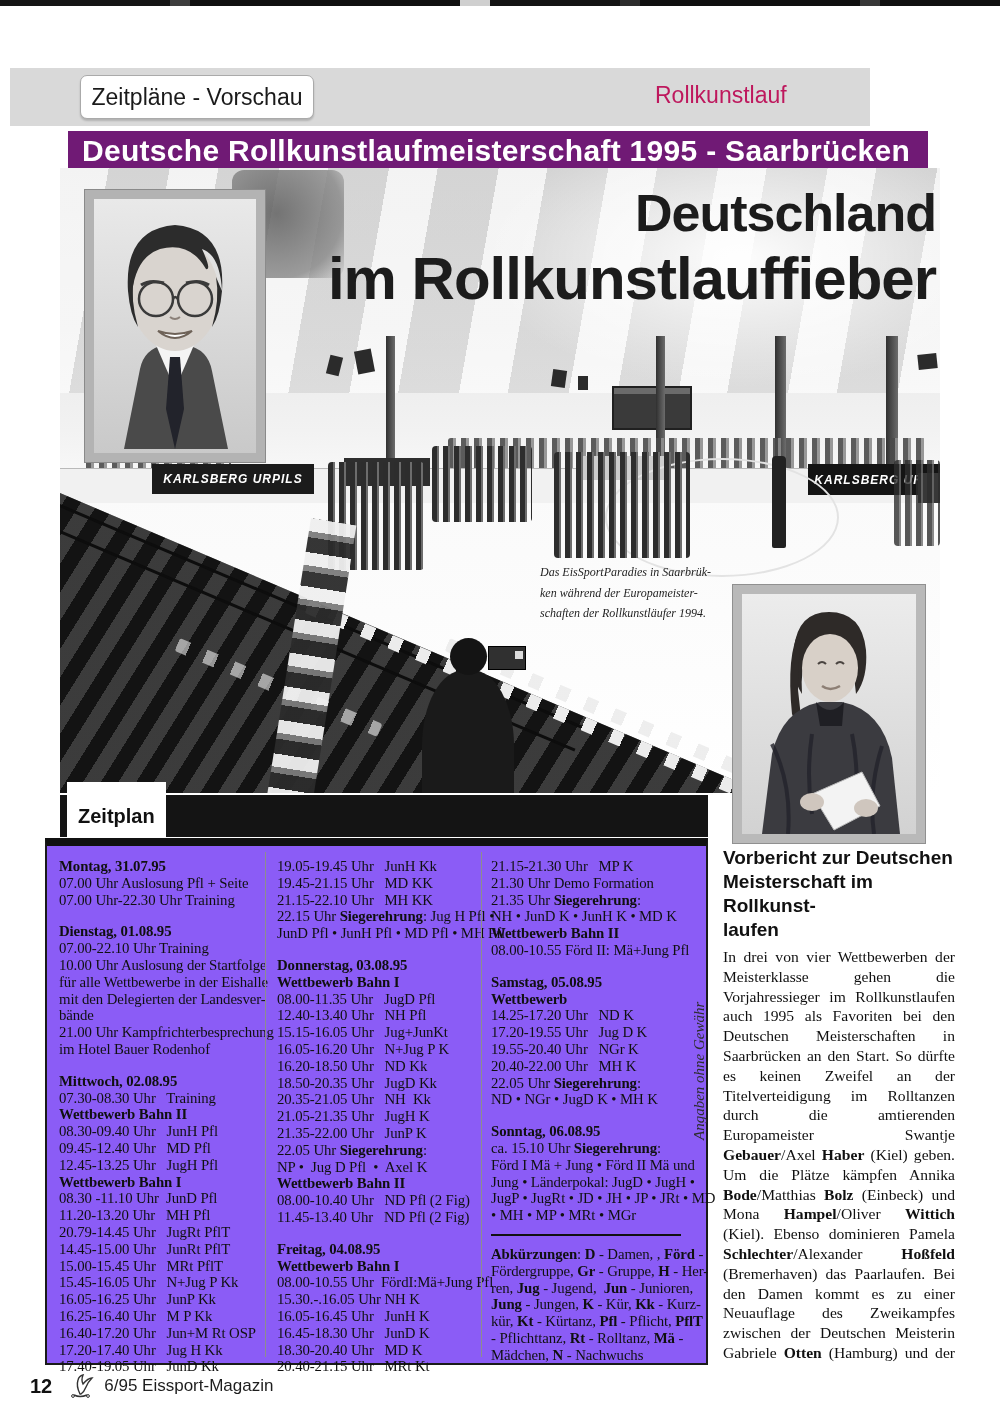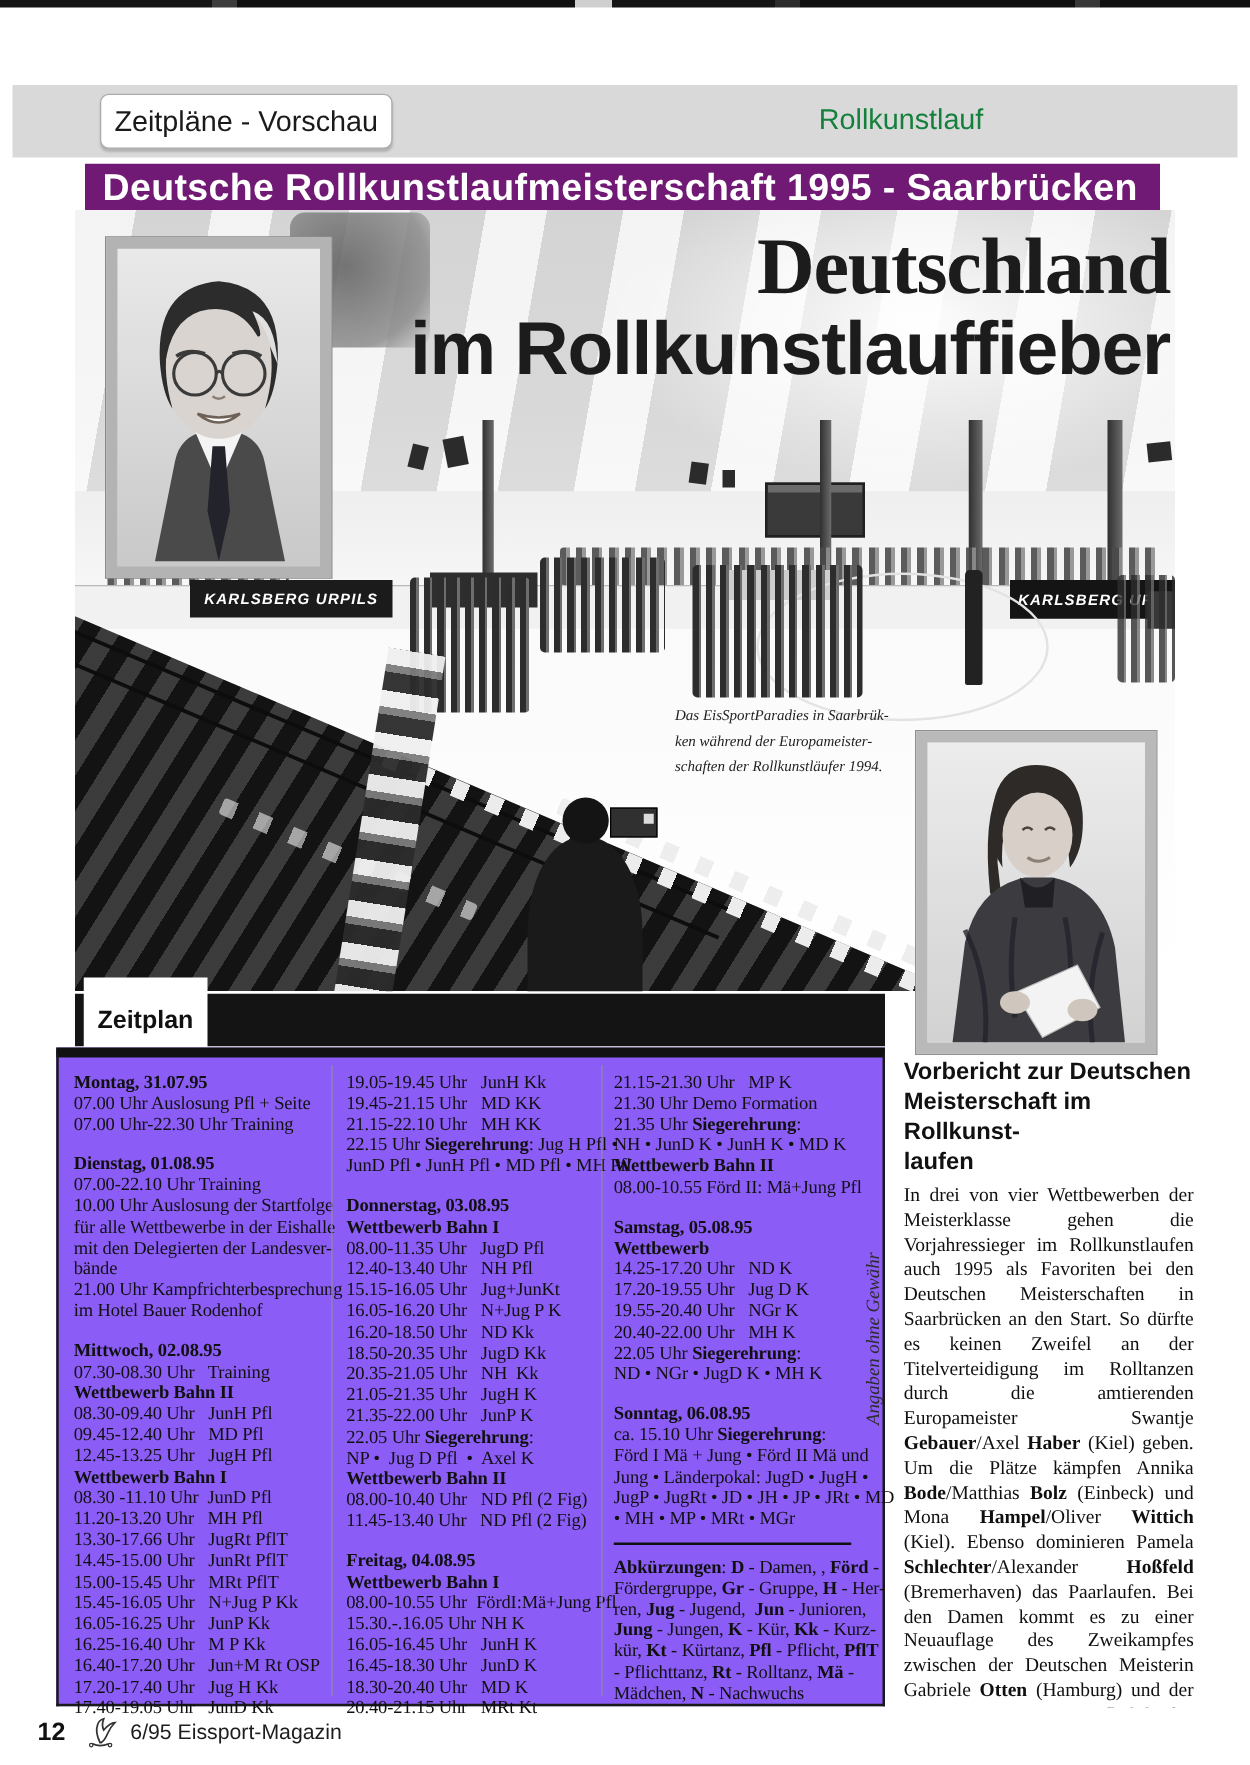--- a/index.html
+++ b/index.html
@@ -2,26 +2,26 @@
 <html><head>
 <meta charset="utf-8">
 <style>
   html,body{margin:0;padding:0;background:#fff;}
   .page{position:relative;width:1000px;height:1412px;background:#fff;overflow:hidden;
         font-family:"Liberation Sans",sans-serif;color:#111;}
   
   .topstrip{position:absolute;left:0;top:0;width:1000px;height:6px;
     background:linear-gradient(90deg,#151515 0 17%,#3d3d3d 17% 19%,#101010 19% 46%,#cfcfcf 46% 49%,#141414 49% 62%,#2c2c2c 62% 64%,#0f0f0f 64% 86%,#383838 86% 88%,#101010 88% 100%);}
   
-  .headbar{position:absolute;left:10px;top:68px;width:980px;height:58px;background:#d9d9d9;}
+  .headbar{position:absolute;left:10px;top:68px;width:860px;height:58px;background:#d9d9d9;}
   .tabbox{position:absolute;left:70px;top:7px;width:232px;height:42px;background:#fff;
     border:1px solid #aaa;border-radius:7px;box-shadow:0 2px 2px rgba(0,0,0,.18);
     display:flex;align-items:center;justify-content:center;}
   .tabbox span{font-size:23px;color:#1a1a1a;}
-  .rightlab{position:absolute;left:645px;top:14px;font-size:23px;color:#15803d;}
+  .rightlab{position:absolute;left:645px;top:14px;font-size:23px;color:#be185d;}
   
   .banner{position:absolute;left:68px;top:131px;width:860px;height:40px;background:#701a75;
     color:#fff;font-weight:bold;font-size:30px;line-height:40px;padding-left:14px;
     letter-spacing:.3px;box-sizing:border-box;}
   
   .photo{position:absolute;left:60px;top:168px;width:880px;height:625px;overflow:hidden;
     background:linear-gradient(180deg,#e2e2e2 0%,#e9e9e9 26%,#f2f2f2 42%,#fafafa 52%,#ffffff 100%);}
   .ceiling{position:absolute;left:0;top:0;width:100%;height:225px;opacity:.75;
     background:repeating-linear-gradient(100deg,rgba(255,255,255,.8) 0 48px,rgba(185,185,185,.45) 48px 108px);}
   .glow{position:absolute;right:-60px;top:-40px;width:520px;height:260px;border-radius:50%;
@@ -77,21 +77,21 @@
   .stairs{position:absolute;left:228px;top:352px;width:46px;height:290px;transform:rotate(9deg);opacity:.95;
     background:repeating-linear-gradient(180deg,#efefef 0 13px,#7c7c7c 13px 19px,#2b2b2b 19px 34px);}
   .cam-body{position:absolute;left:362px;top:502px;width:92px;height:130px;background:#1a1a1a;
     border-radius:46% 46% 6% 6% / 58% 58% 4% 4%;}
   .cam-head{position:absolute;left:390px;top:470px;width:37px;height:37px;background:#141414;border-radius:50%;}
   .cam-device{position:absolute;left:428px;top:478px;width:36px;height:22px;background:#303030;border:1px solid #000;}
   .cam-device::after{content:"";position:absolute;right:2px;top:4px;width:8px;height:8px;background:#dcdcdc;}
   
   .headline{position:absolute;left:0;top:14px;width:876px;text-align:right;
     font-weight:bold;color:#1c1c1c;letter-spacing:-1px;}
-  .headline .h1{font-size:64px;line-height:62px;font-family:Liberation Serif, serif;}
+  .headline .h1{font-size:52px;line-height:62px;}
   .headline .h2{font-size:60px;line-height:62px;margin-top:4px;}
   .caption{position:absolute;left:480px;top:394px;width:212px;}
   .caption .line{font-family:"Liberation Serif",serif;font-style:italic;font-size:12px;
     line-height:20.5px;color:#1e1e1e;white-space:pre;}
   
   .portrait-left{position:absolute;left:25px;top:22px;width:180px;height:272px;
     border:9px solid #b3b3b3;box-sizing:border-box;background:#ddd;box-shadow:0 0 0 1px #8a8a8a;}
   .portrait-right{position:absolute;left:733px;top:585px;width:192px;height:258px;
     border:9px solid #b9b9b9;box-sizing:border-box;background:#e6e6e6;box-shadow:0 0 0 1px #909090;z-index:6;}
   .portrait-left svg,.portrait-right svg{display:block;width:100%;height:100%;}
@@ -270,21 +270,21 @@
         <div class="gap"></div>
         <div class="line b"><span>Mittwoch, 02.08.95</span></div>
         <div class="line"><span>07.30-08.30 Uhr   Training</span></div>
         <div class="line b"><span>Wettbewerb Bahn II</span></div>
         <div class="line"><span>08.30-09.40 Uhr   JunH Pfl</span></div>
         <div class="line"><span>09.45-12.40 Uhr   MD Pfl</span></div>
         <div class="line"><span>12.45-13.25 Uhr   JugH Pfl</span></div>
         <div class="line b"><span>Wettbewerb Bahn I</span></div>
         <div class="line"><span>08.30 -11.10 Uhr  JunD Pfl</span></div>
         <div class="line"><span>11.20-13.20 Uhr   MH Pfl</span></div>
-        <div class="line"><span>13.30-17.66 Uhr   JugRt PflT</span></div>
+        <div class="line"><span>20.79-14.45 Uhr   JugRt PflT</span></div>
         <div class="line"><span>14.45-15.00 Uhr   JunRt PflT</span></div>
         <div class="line"><span>15.00-15.45 Uhr   MRt PflT</span></div>
         <div class="line"><span>15.45-16.05 Uhr   N+Jug P Kk</span></div>
         <div class="line"><span>16.05-16.25 Uhr   JunP Kk</span></div>
         <div class="line"><span>16.25-16.40 Uhr   M P Kk</span></div>
         <div class="line"><span>16.40-17.20 Uhr   Jun+M Rt OSP</span></div>
         <div class="line"><span>17.20-17.40 Uhr   Jug H Kk</span></div>
         <div class="line"><span>17.40-19.05 Uhr   JunD Kk</span></div>
       </div>
     <div class="sdiv d1"></div>

